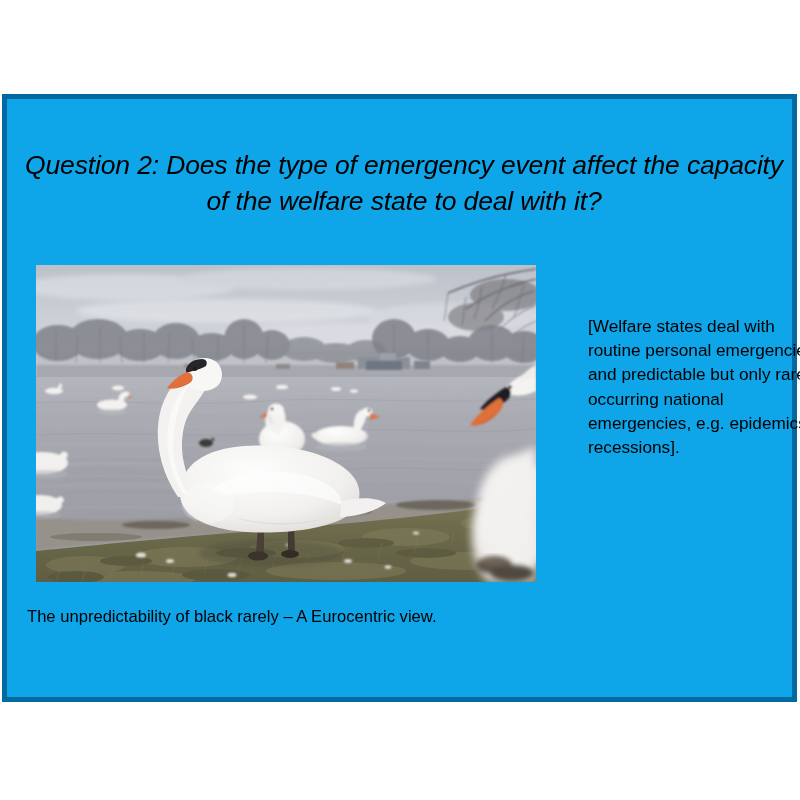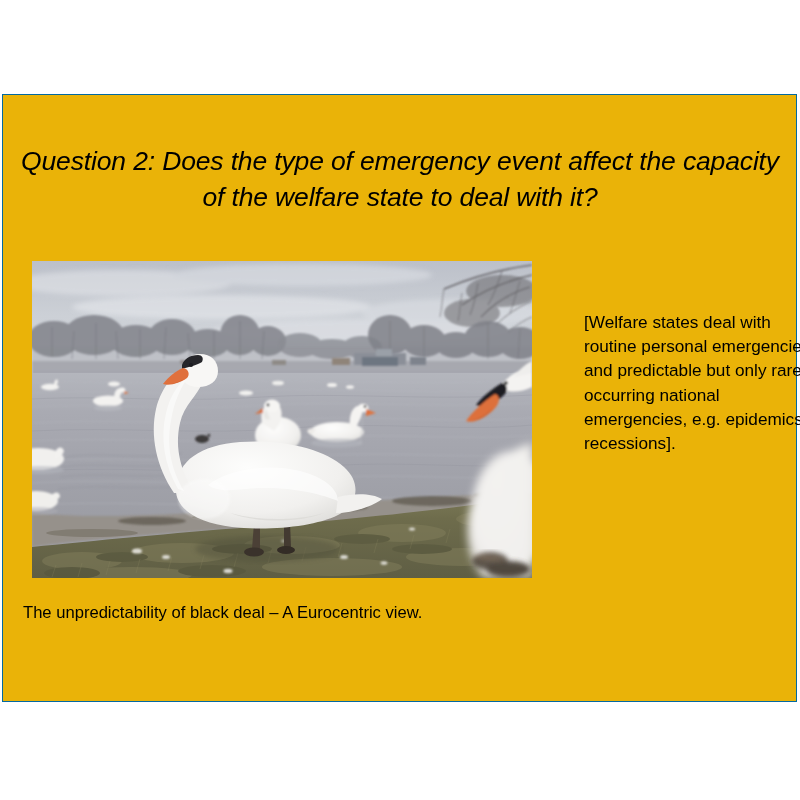--- a/index.html
+++ b/index.html
@@ -14,23 +14,23 @@
     overflow: hidden;
   }
 
   
   #slide-canvas {
     position: absolute;
     left: 2px;
     top: 94px;
     width: 795px;
     height: 608px;
-    border: 1px solid #0369a1;
+    border: 5px solid #0369a1;
     box-sizing: border-box;
-    background: #eab308;
+    background: #0ea5e9;
   }
 
   
   #slide-title {
     position: absolute;
     left: 18px;
     top: 48px;
     width: 758px;
     text-align: center;
     font-style: italic;
@@ -415,15 +415,15 @@
         <ellipse cx="8" cy="209" rx="24" ry="4" fill="#b4b6bd" opacity="0.55"></ellipse>
         <ellipse cx="4" cy="240" rx="22" ry="10" fill="#f0efec"></ellipse>
         <path d="M18 236 C22 230 28 230 28 236 C24 240 20 241 18 240 Z" fill="#f1f0ed"></path>
         <ellipse cx="4" cy="250" rx="22" ry="4" fill="#adaeb5" opacity="0.5"></ellipse>
       </g>
     </svg>
   </div>
 
   <div id="body-text">[Welfare states deal with  routine personal emergencies and predictable but only rarely occurring national emergencies, e.g. epidemics, recessions].</div>
 
-  <div id="caption">The unpredictability of black deal – A Eurocentric view.</div>
+  <div id="caption">The unpredictability of black rarely – A Eurocentric view.</div>
 
 </div>
 
 </body></html>

